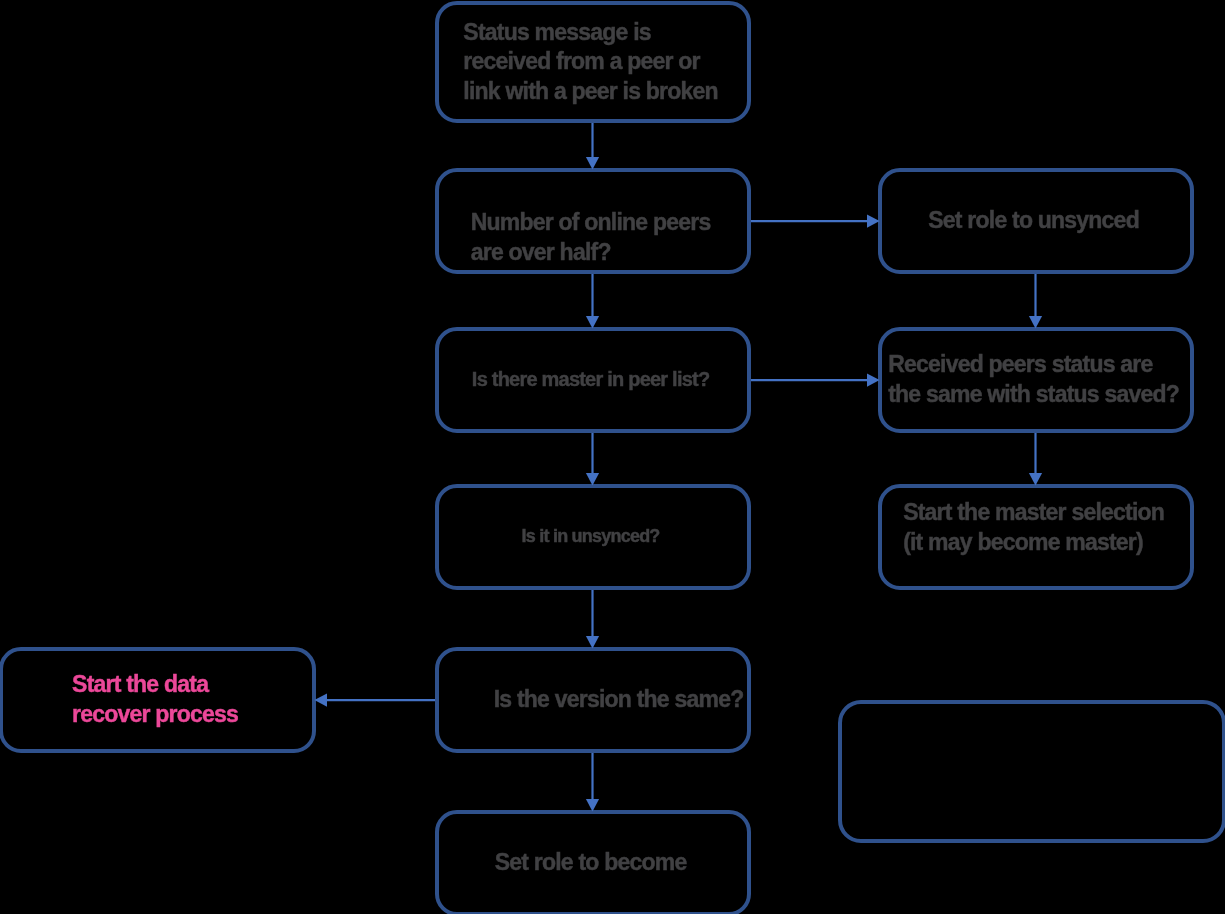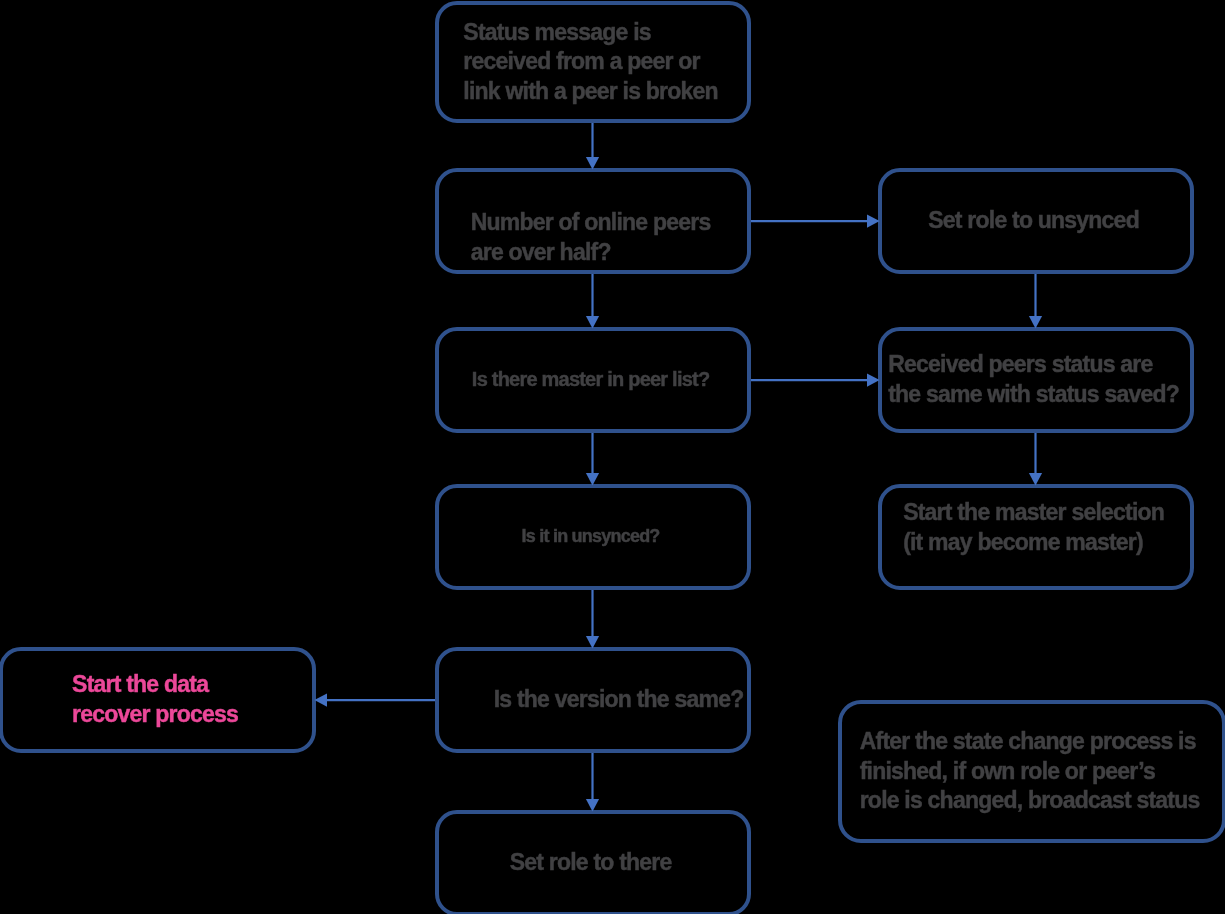--- a/index.html
+++ b/index.html
@@ -63,35 +63,30 @@
   <div class="node" style="left: 435px; top: 327px; width: 316px; height: 106px; color: rgb(65, 65, 67); font-size: 20px; line-height: 29.6px;">
       <span class="lbl">Is there master in peer list?</span>
     </div>
   <div class="node" style="left: 435px; top: 484px; width: 316px; height: 106px; color: rgb(65, 65, 67); font-size: 18px; line-height: 29.6px;">
       <span class="lbl">Is it in unsynced?</span>
     </div>
   <div class="node" style="left: 435px; top: 647px; width: 316px; height: 106px; color: rgb(65, 65, 67); font-size: 23px; line-height: 29.6px; margin-left: 28px;">
       <span class="lbl">Is the version the same?</span>
     </div>
   <div class="node" style="left: 435px; top: 810px; width: 316px; height: 106px; color: rgb(65, 65, 67); font-size: 23px; line-height: 29.6px;">
-      <span class="lbl">Set role to there</span>
+      <span class="lbl">Set role to become</span>
     </div>
   <div class="node" style="left: 878px; top: 168px; width: 316px; height: 106px; color: rgb(65, 65, 67); font-size: 23px; line-height: 29.6px; border-radius: 13px;">
       <span class="lbl">Set role to unsynced</span>
     </div>
   <div class="node" style="left: 878px; top: 327px; width: 316px; height: 106px; color: rgb(65, 65, 67); font-size: 23px; line-height: 29.6px;">
       <span class="lbl">Received peers status are
 the same with status saved?</span>
     </div>
   <div class="node" style="left: 878px; top: 484px; width: 316px; height: 88px; color: rgb(65, 65, 67); font-size: 23px; line-height: 29.6px;">
       <span class="lbl">Start the master selection
 (it may become master)</span>
     </div>
   <div class="node" style="left: -1px; top: 647px; width: 317px; height: 106px; color: #ec4899; font-size: 23px; line-height: 29.6px;">
       <span class="lbl">Start the data
 recover process</span>
     </div>
-  <div class="node note" style="left: 838px; top: 700px; width: 388px; height: 143px; color: rgb(65, 65, 67); font-size: 23px; line-height: 29.6px;">
-      <span class="lbl">After the state change process is
-finished, if own role or peer’s
-role is changed, broadcast status</span>
-    </div>
 </div>
 
 </body></html>

